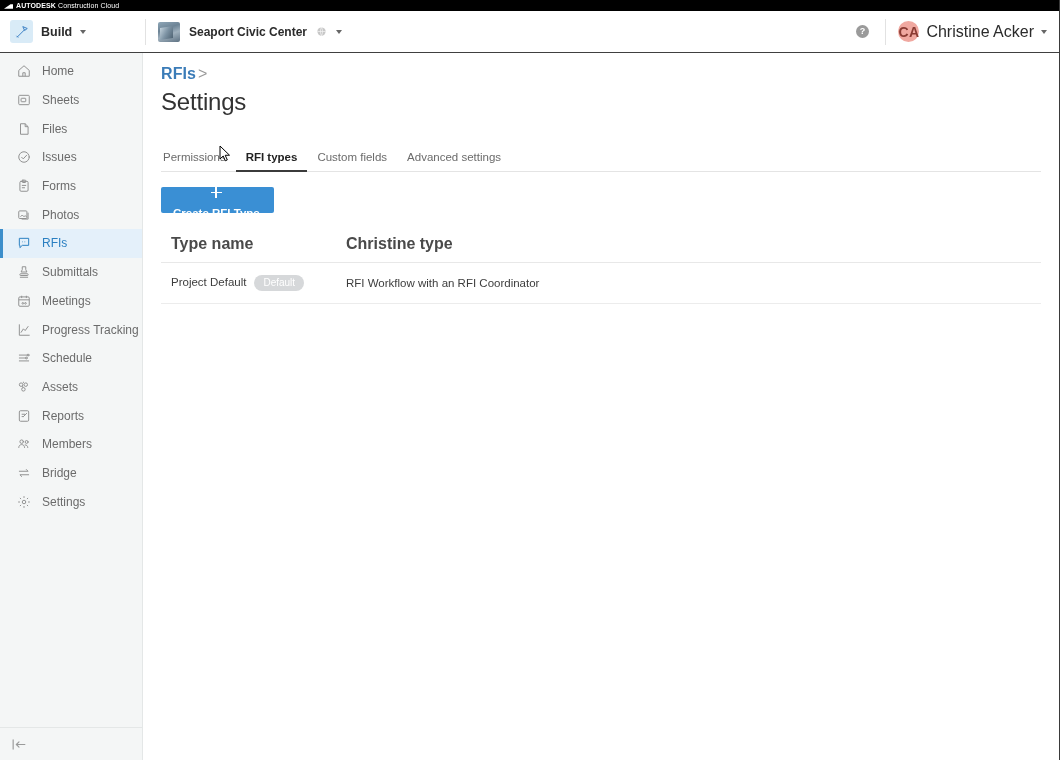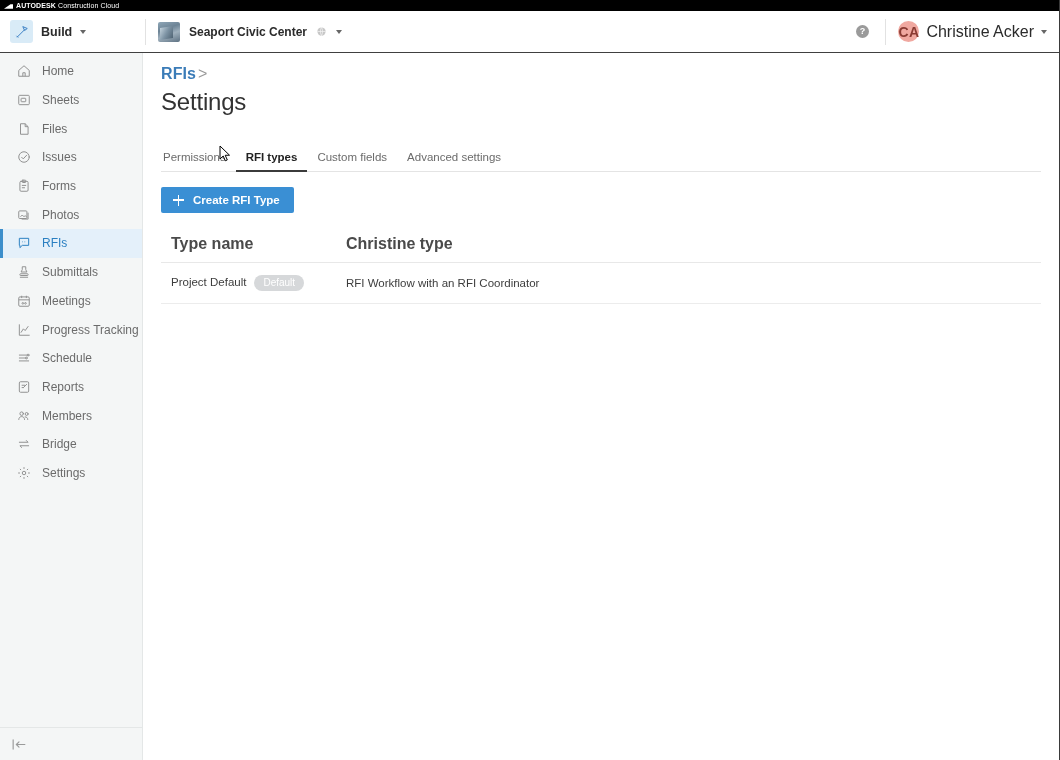--- a/index.html
+++ b/index.html
@@ -198,20 +198,21 @@
     border: none;
     border-radius: 2px;
     color: #ffffff;
     font-size: 11.5px;
     font-weight: 700;
     display: inline-flex; align-items: center;
     gap: 9px;
     padding: 0 14px 0 12px;
     cursor: pointer;
     font-family: "Liberation Sans", sans-serif;
+    flex-direction: column;
   }
   .plus {
     position: relative; width: 11px; height: 11px; flex: 0 0 11px;
   }
   .plus::before, .plus::after {
     content:""; position:absolute; background:#fff;
   }
   .plus::before { left:0; top:4.6px; width:11px; height:1.8px; }
   .plus::after { top:0; left:4.6px; height:11px; width:1.8px; }
 
@@ -412,20 +413,31 @@
           <span class="ico">
             <svg width="14" height="14" viewBox="0 0 24 24" fill="none" stroke="#6b6b6b" stroke-width="1.7" stroke-linecap="round">
                 <path d="M4 7h14M4 12h10M4 17h16"></path>
                 <circle cx="19" cy="7" r="1.6"></circle>
                 <circle cx="16" cy="12" r="1.6"></circle>
               </svg>
           </span>
           <span>Schedule</span>
         </div>
 
+        <div class="nav-item">
+          <span class="ico">
+            <svg width="14" height="14" viewBox="0 0 24 24" fill="none" stroke="#6b6b6b" stroke-width="1.7">
+                <circle cx="7" cy="8" r="3"></circle>
+                <circle cx="15" cy="8" r="3"></circle>
+                <circle cx="11" cy="16" r="3"></circle>
+                <path d="M11 3v2M9.5 10.5l1 3"></path>
+              </svg>
+          </span>
+          <span>Assets</span>
+        </div>
 
         <div class="nav-item">
           <span class="ico">
             <svg width="14" height="14" viewBox="0 0 24 24" fill="none" stroke="#6b6b6b" stroke-width="1.7" stroke-linejoin="round">
                 <rect x="4" y="3" width="16" height="18" rx="2"></rect>
                 <path d="M8 9h6M8 13h4"></path>
                 <path d="M17 7l-5 5"></path>
               </svg>
           </span>
           <span>Reports</span>

